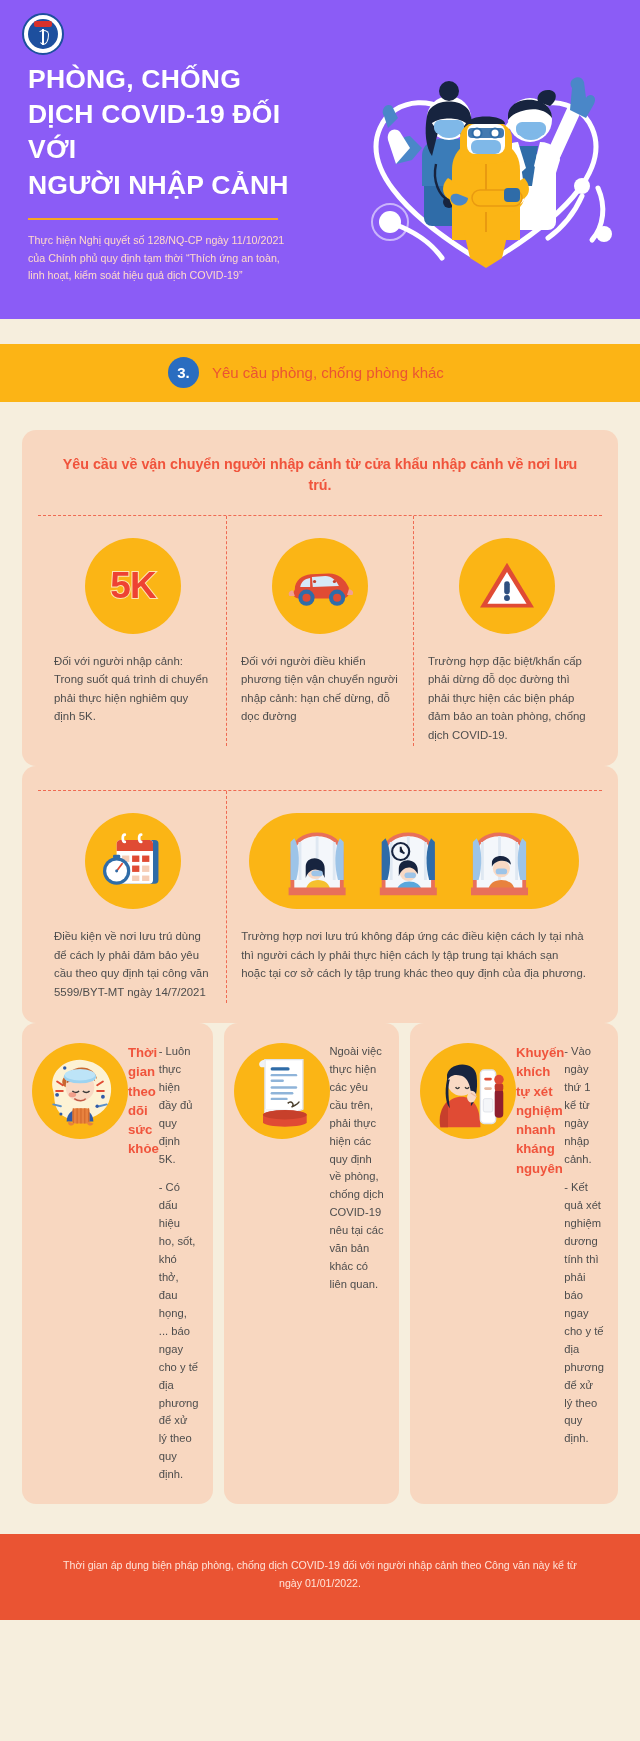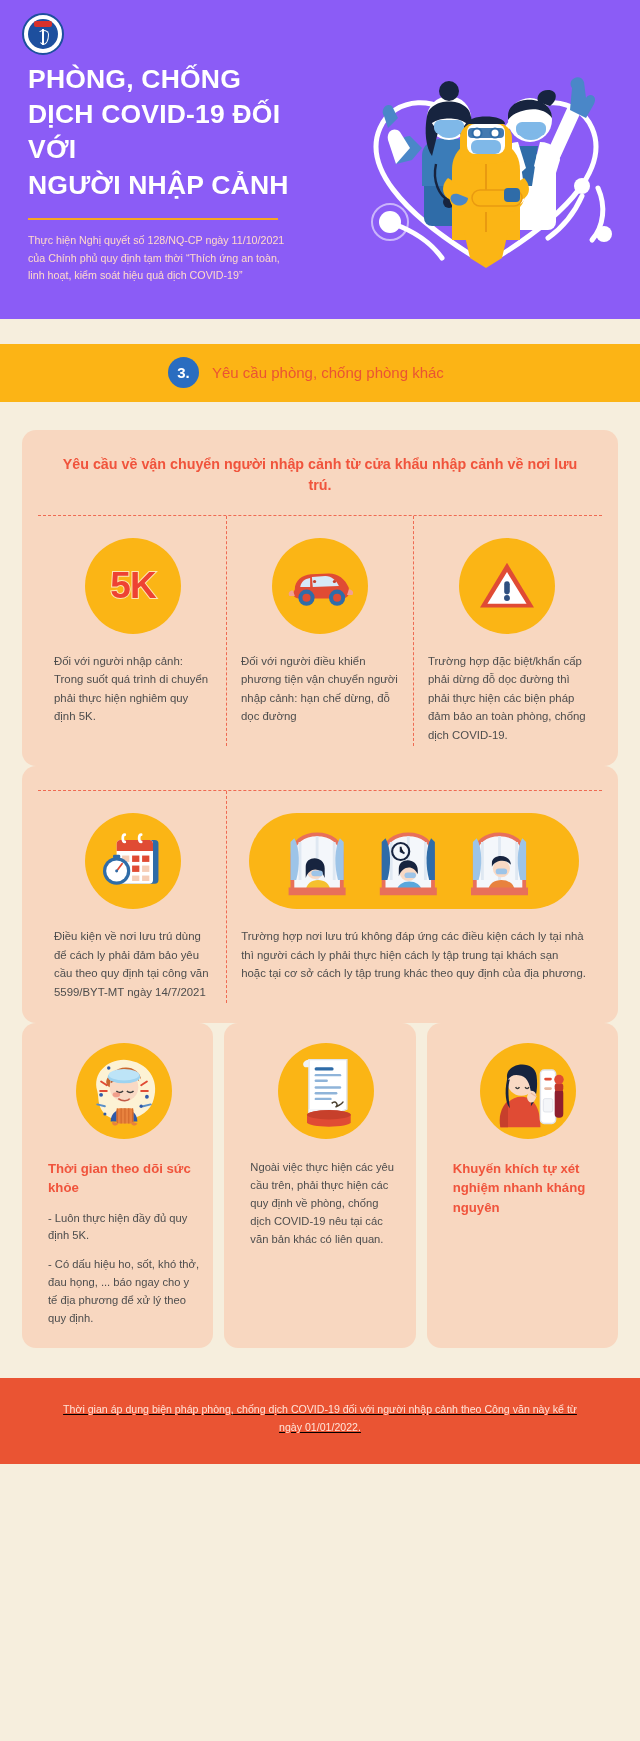--- a/index.html
+++ b/index.html
@@ -177,23 +177,23 @@
     margin-bottom: 18px;
     flex: none;
   }
 
   
   .bottom-row { display: flex; gap: 11px; margin-bottom: 30px; }
   .mini-card {
     flex: 1;
     background: #f8d7c0;
     border-radius: 14px;
-    padding: 20px 14px 20px 26px;
+    padding: 20px 14px 20px 10px;
     display: flex;
-    flex-direction: column;
+    flex-direction: row;
   }
   .mini-icon {
     width: 96px; height: 96px; border-radius: 50%;
     background: #fbb515;
     margin: 0 auto 20px auto;
     display: flex; align-items: center; justify-content: center;
     flex: none;
   }
   .mini-head {
     color: #f0543c;
@@ -208,21 +208,20 @@
     color: #4d4d4d;
   }
   .mini-body p + p { margin-top: 11px; }
   .mini-body.plain { color: #4d4d4d; }
 
   
   .footer {
     background: #ea5433;
     padding: 22px 60px 28px 60px;
     text-align: center;
-    text-decoration: underline;
   }
   .footer-text {
     color: #ffe3d8;
     font-size: 10.6px;
     line-height: 1.7;
   }
 </style>
 </head>
 <body>
 
@@ -522,20 +521,24 @@
             <rect x="56" y="22" width="16" height="56" rx="4" fill="#ffffff" stroke="#dfe3ea" stroke-width="1.5"></rect>
             <rect x="60" y="30" width="8" height="3" rx="1.5" fill="#e04b34"></rect>
             <rect x="60" y="40" width="8" height="3" rx="1.5" fill="#e8b8a0"></rect>
             <rect x="59" y="52" width="10" height="14" rx="2" fill="#f4f6f9" stroke="#dfe3ea" stroke-width="1"></rect>
             <rect x="71" y="42" width="9" height="30" rx="4" fill="#8e1f2e"></rect>
             <rect x="71" y="36" width="9" height="8" rx="3" fill="#c0392b"></rect>
             <circle cx="75.5" cy="32" r="5" fill="#e04b34"></circle>
           </svg>
         </div>
         <div class="mini-head">Khuyến khích tự xét nghiệm nhanh kháng nguyên</div>
+        <div class="mini-body">
+          <p>- Vào ngày thứ 1 kể từ ngày nhập cảnh.</p>
+          <p>- Kết quả xét nghiệm dương tính thì phải báo ngay cho y tế địa phương để xử lý theo quy định.</p>
+        </div>
       </div>
 
     </div>
   </div>
 
   <div class="footer">
     <div class="footer-text">Thời gian áp dụng biện pháp phòng, chống dịch COVID-19 đối với người nhập cảnh theo Công văn này kể từ ngày 01/01/2022.</div>
   </div>
 
 </div>

